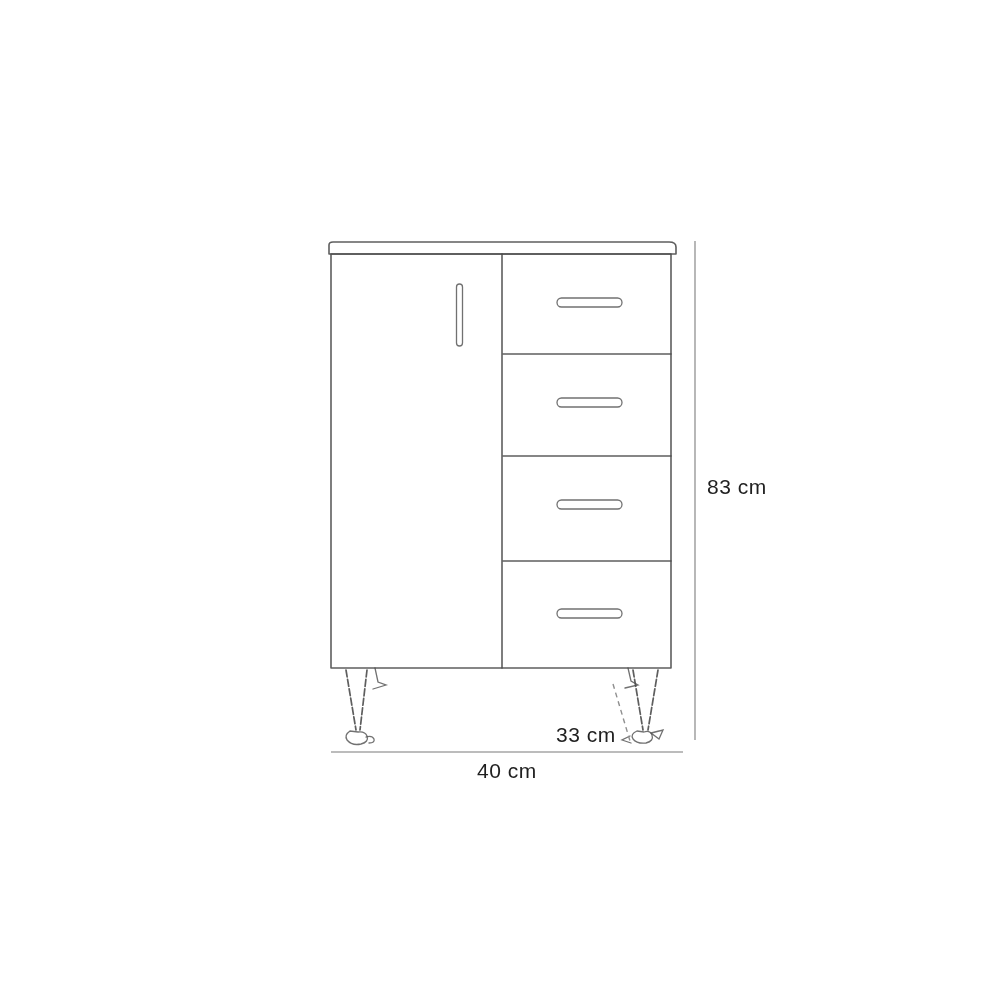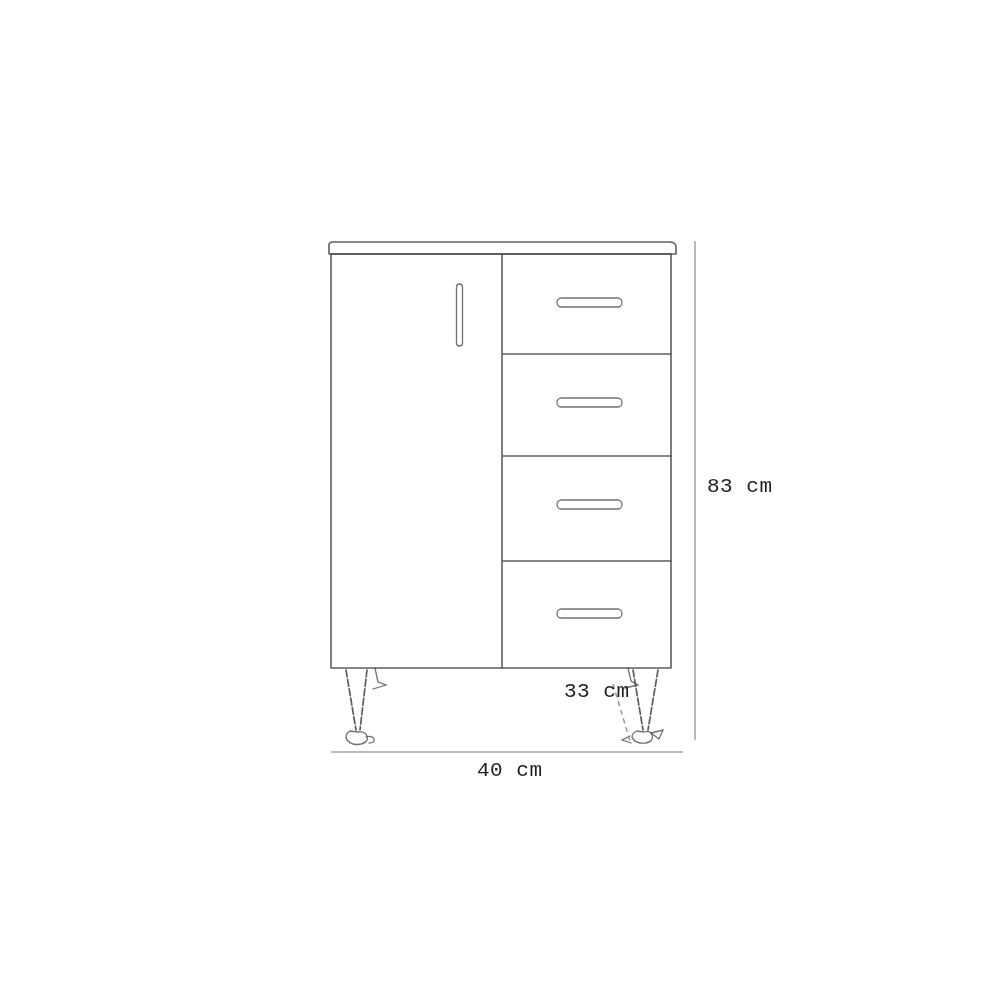--- a/index.html
+++ b/index.html
@@ -6,21 +6,21 @@
     margin: 0;
     padding: 0;
     background: #ffffff;
   }
   .stage {
     position: relative;
     width: 1000px;
     height: 1000px;
     background: var(--background, #ffffff);
     overflow: hidden;
-    font-family: Liberation Mono, monospace;
+    font-family: Liberation Sans, sans-serif;
     text-align: right;
   }
   svg.drawing {
     position: absolute;
     left: 0;
     top: 0;
     width: 1000px;
     height: 1000px;
   }
   
@@ -62,21 +62,21 @@
     position: absolute;
     color: var(--label-text, #1f1f1f);
     font-size: 21px;
     font-weight: 400;
     letter-spacing: 0.5px;
     white-space: nowrap;
     user-select: none;
   }
   .dim-height { left: 707px; top: 475px; }
   .dim-width  { left: 477px; top: 759px; }
-  .dim-depth  { left: 556px; top: 680px; margin-left: 8px; }
+  .dim-depth  { left: 556px; top: 723px; }
 </style>
 </head>
 <body>
 
 <div class="stage">
 
   <svg class="drawing" viewBox="0 0 1000 1000" aria-hidden="true">
 
     <g>
       <path class="sketch" d="M 329 254 L 329 245 Q 329 242 333 242 L 669 242 Q 676 242 676 247 L 676 254 Z"></path>

